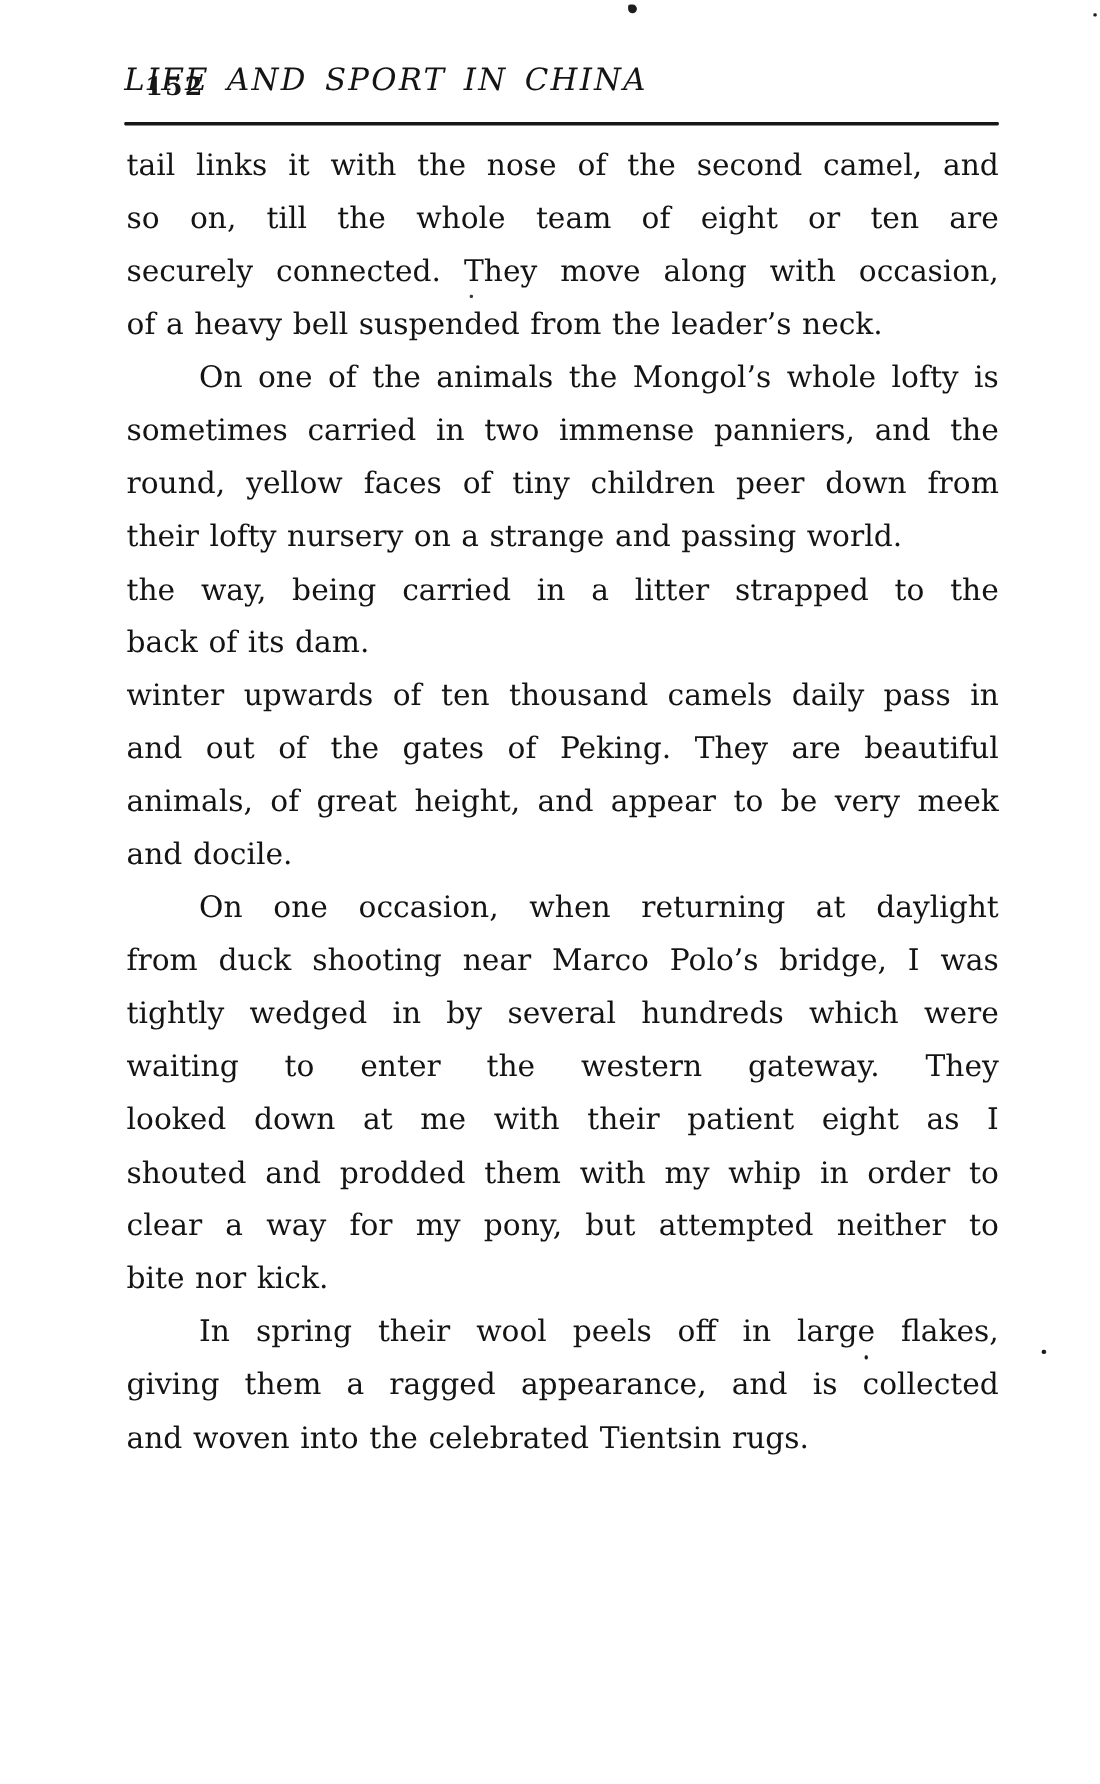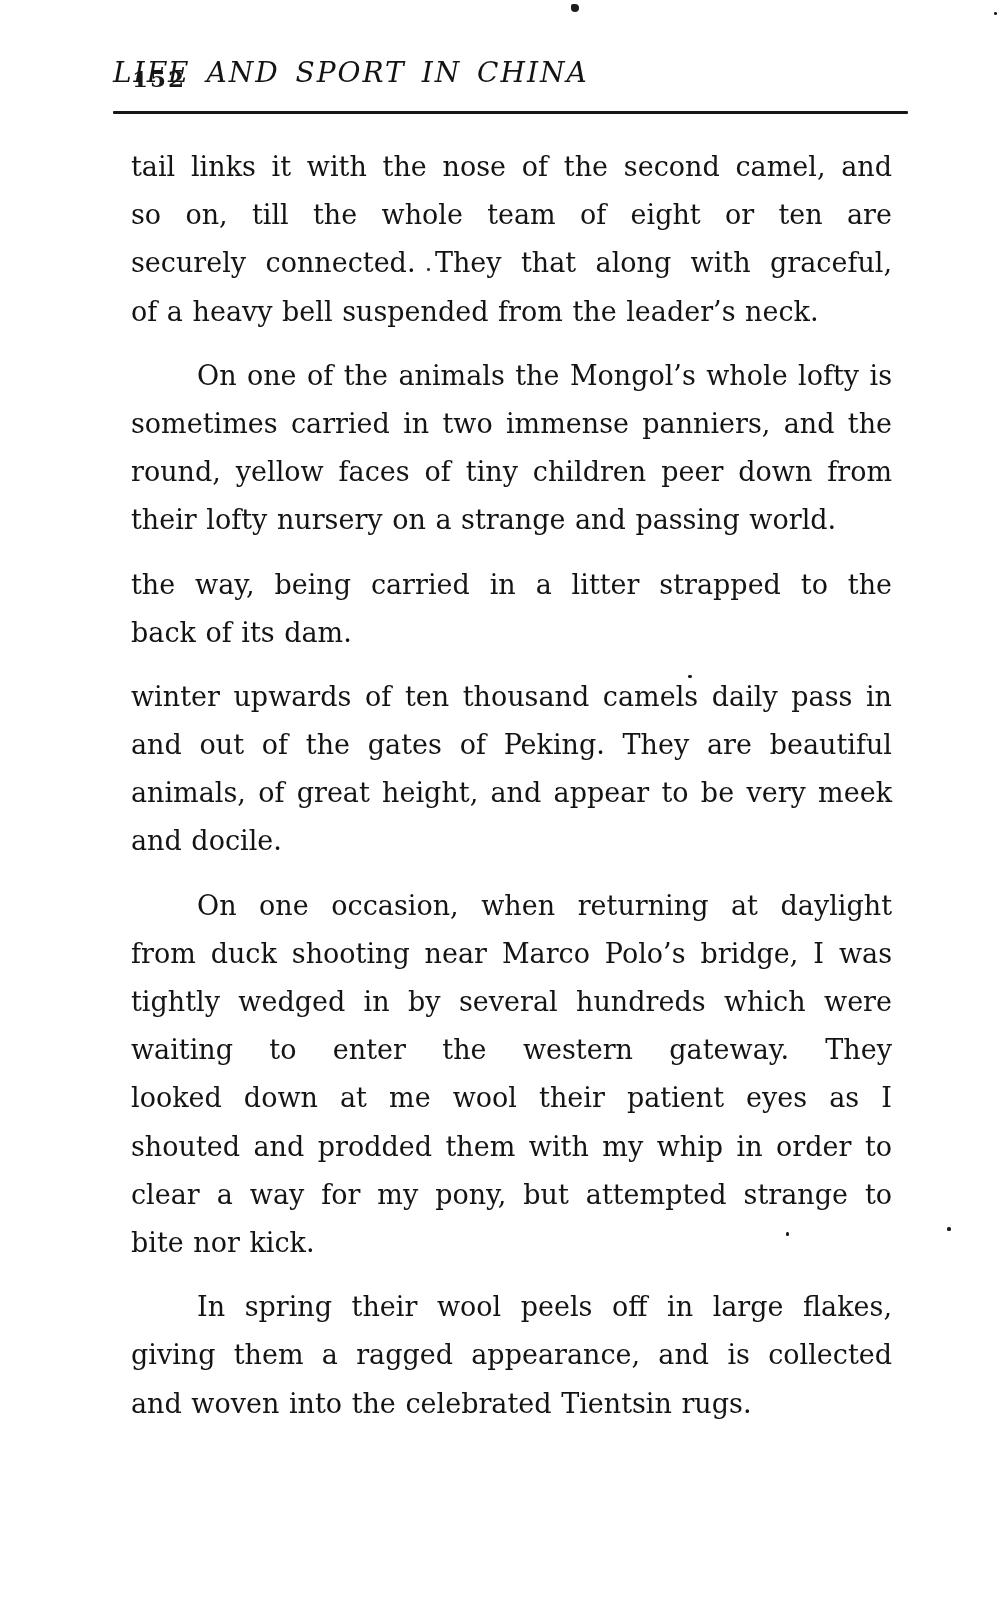--- a/index.html
+++ b/index.html
@@ -46,21 +46,21 @@
     border-radius: 1px;
   }
 
   
   .page-body {
     position: absolute;
     left: 115px;
     top: 127px;
     width: 793px;
   }
-  .paragraph { margin: 16px; padding: 0; }
+  .paragraph { margin: 0; padding: 0; }
   .line {
     font-size: 27px;
     line-height: 48.2px;
     height: 48.2px;
     white-space: nowrap;
     text-align: justify;
     text-align-last: justify;
     word-spacing: 1px;
     color: #141414;
   }
@@ -86,21 +86,21 @@
 <div class="page-number">152</div>
 
 <div class="running-title">LIFE AND SPORT IN CHINA</div>
 
 <div class="header-rule"></div>
 
 <div class="page-body">
     <div class="paragraph">
       <div class="line">tail links it with the nose of the second camel, and</div>
       <div class="line">so on, till the whole team of eight or ten are</div>
-      <div class="line">securely connected. They that along with graceful,</div>
+      <div class="line">securely connected. They move along with occasion,</div>
       <div class="line last">of a heavy bell suspended from the leader’s neck.</div>
     </div>
     <div class="paragraph">
       <div class="line indent">On one of the animals the Mongol’s whole lofty is</div>
       <div class="line">sometimes carried in two immense panniers, and the</div>
       <div class="line">round, yellow faces of tiny children peer down from</div>
       <div class="line last">their lofty nursery on a strange and passing world.</div>
     </div>
     <div class="paragraph">
       <div class="line">the way, being carried in a litter strapped to the</div>
@@ -110,23 +110,23 @@
       <div class="line">winter upwards of ten thousand camels daily pass in</div>
       <div class="line">and out of the gates of Peking. They are beautiful</div>
       <div class="line">animals, of great height, and appear to be very meek</div>
       <div class="line last">and docile.</div>
     </div>
     <div class="paragraph">
       <div class="line indent">On one occasion, when returning at daylight</div>
       <div class="line">from duck shooting near Marco Polo’s bridge, I was</div>
       <div class="line">tightly wedged in by several hundreds which were</div>
       <div class="line">waiting to enter the western gateway. They</div>
-      <div class="line">looked down at me wool their patient eyes as I</div>
+      <div class="line">looked down at me with their patient eight as I</div>
       <div class="line">shouted and prodded them with my whip in order to</div>
-      <div class="line">clear a way for my pony, but attempted strange to</div>
+      <div class="line">clear a way for my pony, but attempted neither to</div>
       <div class="line last">bite nor kick.</div>
     </div>
     <div class="paragraph">
       <div class="line indent">In spring their wool peels off in large flakes,</div>
       <div class="line">giving them a ragged appearance, and is collected</div>
       <div class="line last">and woven into the celebrated Tientsin rugs.</div>
     </div>
   </div>
 
 <div class="speck s1"></div>

